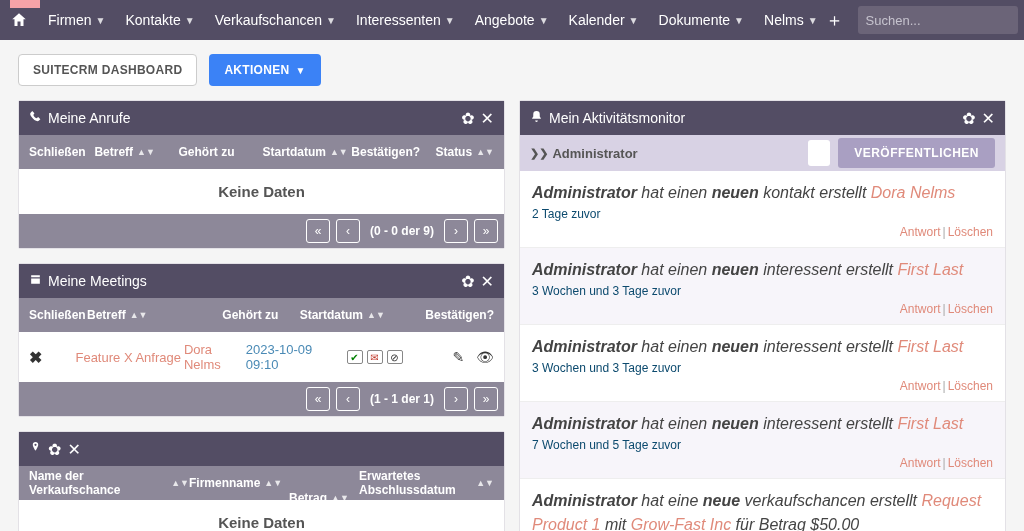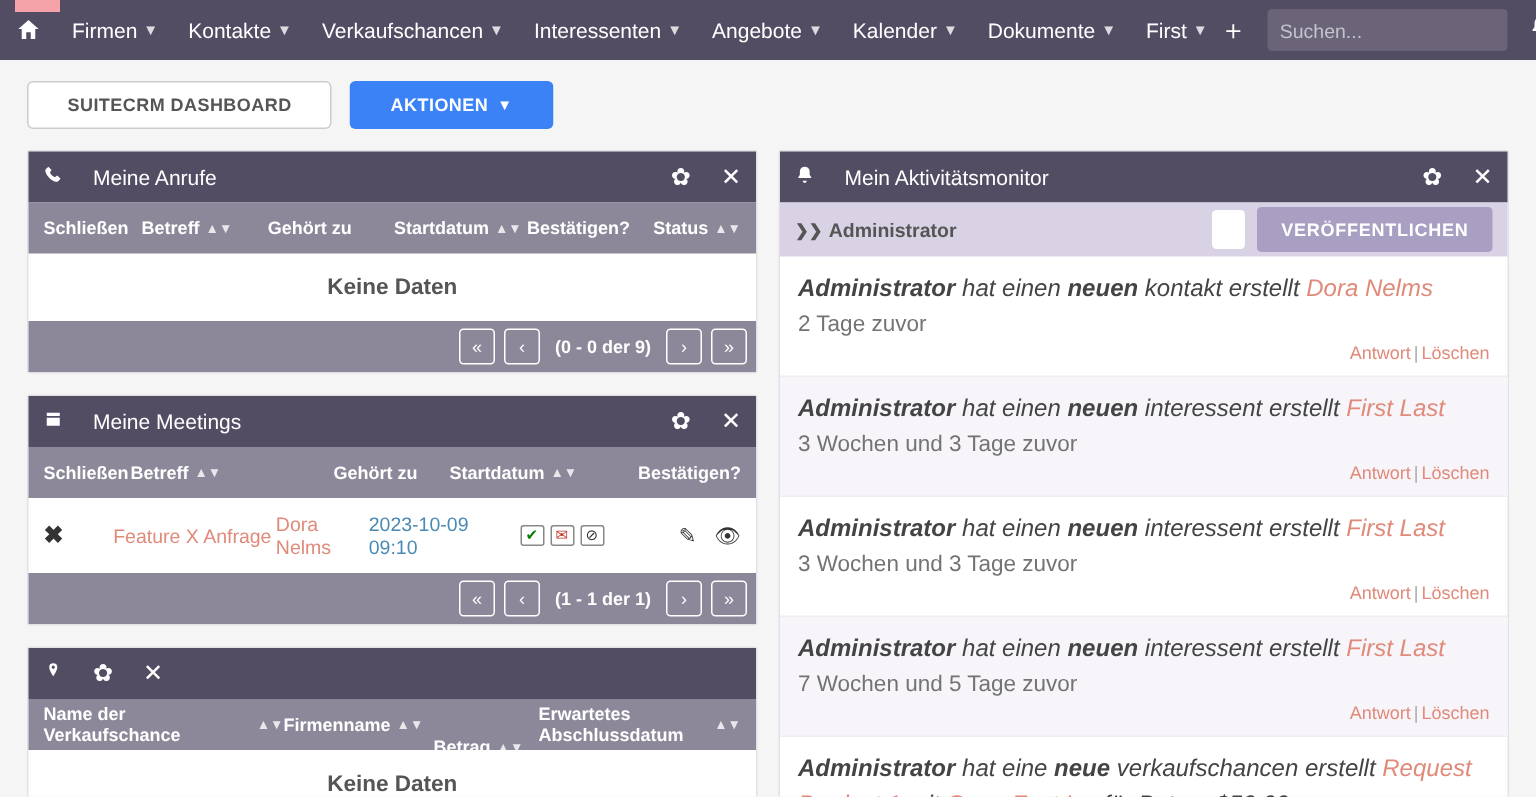--- a/index.html
+++ b/index.html
@@ -12,30 +12,30 @@
   .nav-item { display: flex; align-items: center; gap: 4px; padding: 0 8px; height: 40px; cursor: pointer; font-size: 14px; color: #fff; font-weight:500;}
   .nav-item .caret { font-size: 10px; opacity:.8;}
   .top-right { display: flex; align-items: center; gap: 14px; }
   .plus-icon { color: #fff; font-size: 18px; cursor: pointer; }
   .search-box { background: #6b6478; border-radius: 3px; height: 28px; width: 160px; display: flex; align-items: center; padding: 0 8px; }
   .search-box input { background: transparent; border: none; outline: none; color: #fff; flex: 1; font-size: 13px; }
   .search-box input::placeholder { color: #c6c3ce; }
   .bell-icon { color: #fff; font-size: 16px; cursor: pointer; }
 
   .page-head { display: flex; gap: 12px; padding: 14px 18px; }
-  .btn { border-radius: 4px; padding: 8px 26px; font-size: 12px; font-weight: 600; letter-spacing:.3px; cursor: pointer; border: 1px solid transparent; }
+  .btn { border-radius: 4px; padding: 8px 14px; font-size: 12px; font-weight: 600; letter-spacing:.3px; cursor: pointer; border: 1px solid transparent; }
   .btn-grey { background: #fff; border: 1px solid #ccc; color: #555; }
   .btn-teal { background: #3b82f6; color: #fff; display:flex; align-items:center; gap:6px;}
 
   .cols { display: flex; gap: 14px; padding: 0 18px 14px 18px; }
   .col { flex: 1; display: flex; flex-direction: column; gap: 14px; min-width:0;}
 
   
   .dashlet { border: 1px solid #e3e1e6; border-radius: 2px; background:#fff; }
-  .d-head { background: #534d64; color: #fff; height: 34px; display: flex; align-items: center; padding: 0 10px; gap: 20px; }
+  .d-head { background: #534d64; color: #fff; height: 34px; display: flex; align-items: center; padding: 0 10px; gap: 6px; }
   .d-head .title { flex: 1; font-size: 14px; font-weight: 500;}
   .d-icn { cursor: pointer; font-size: 16px; }
   .phone-icn, .cal-icn, .pin-icn, .bell2-icn { font-size: 13px; }
 
   .th-row { background: #8d8899; color: #fff; height: 34px; display: flex; align-items: center; padding: 0 10px; font-size: 12px; font-weight:600;}
   .th-cell { display: flex; align-items: center; gap: 4px;}
   .sort { font-size: 9px; opacity:.8; display:flex; flex-direction:column; line-height:6px;}
   .no-data { text-align: center; padding: 14px 0; font-size: 15px; font-weight:600; color:#555;}
   .pager-row { background: #8d8899; height: 34px; display: flex; align-items: center; justify-content: flex-end; padding: 0 6px; gap: 6px;}
   .pg-btn { width: 24px; height: 24px; background:#8d8899; border:1px solid #fff; color:#fff; border-radius:3px; font-size:12px; display:flex; align-items:center; justify-content:center; cursor:pointer;}
@@ -57,21 +57,21 @@
   .am-user { flex:1; font-size:13px; font-weight:600; color:#555; display:flex; align-items:center; gap:4px;}
   .am-input { width:22px; height:26px; background:#fff; border:none; border-radius:3px;}
   .am-pub { background:#a99fc2; color:#fff; border-radius:3px; padding:8px 16px; font-size:12px; font-weight:600; letter-spacing:.5px; cursor:pointer;}
   .feed { max-height: 370px; overflow-y: auto; }
   .feed::-webkit-scrollbar { width:8px;} .feed::-webkit-scrollbar-thumb{ background:#c9c9c9; border-radius:4px;}
   .feed-item { padding:10px 12px 8px 12px; border-bottom:1px solid #eee;}
   .feed-item.alt { background:#f7f5fa;}
   .f-text { font-size:16px; color:#444; line-height:1.5;font-style:italic;}
   .f-text b { font-weight:700;}
   .f-text .lnk { color:#e08a7a;}
-  .f-time { color:#737373; font-size:15px; margin-top:2px;}
+  .f-time { color:#0c4a6e; font-size:12px; margin-top:2px;}
   .f-actions { text-align:right; font-size:12px; margin-top:4px;}
   .f-actions .lnk { color:#e08a7a;} .f-actions .sep{color:#aaa; margin:0 2px;}
 
   
   .c-close{width:70px;} .c-subj{width:90px;} .c-belong{width:90px;} .c-start{width:95px;} .c-conf{width:90px;} .c-status{flex:1;}
   
   .m-close{width:60px;} .m-subj{width:140px;} .m-belong{width:80px;} .m-start{width:130px;} .m-conf{flex:1;}
   
   .o-name{width:160px;} .o-firm{width:100px;} .o-amt{width:70px;margin-top:29px;} .o-date{flex:1;}
 </style>
@@ -109,21 +109,21 @@
       </div>
     <div class="nav-item">
         <span>Kalender</span>
         <span class="caret">▼</span>
       </div>
     <div class="nav-item">
         <span>Dokumente</span>
         <span class="caret">▼</span>
       </div>
     <div class="nav-item">
-        <span>First</span>
+        <span>Nelms</span>
         <span class="caret">▼</span>
       </div>
   </div>
   <div class="top-right">
     <span class="plus-icon">＋</span>
     <div class="search-box">
       <input placeholder="Suchen..." style="">
 
     </div>
     <span class="bell-icon">

